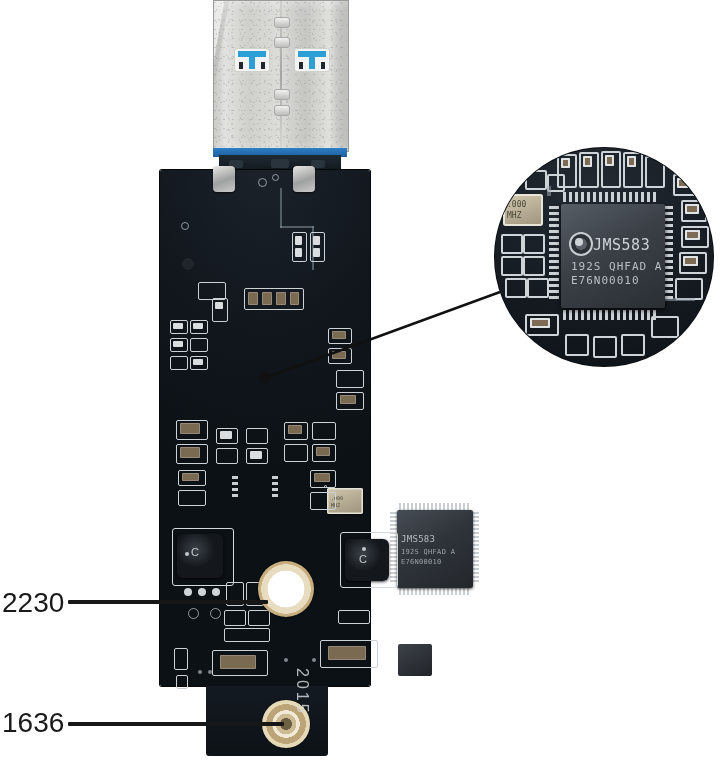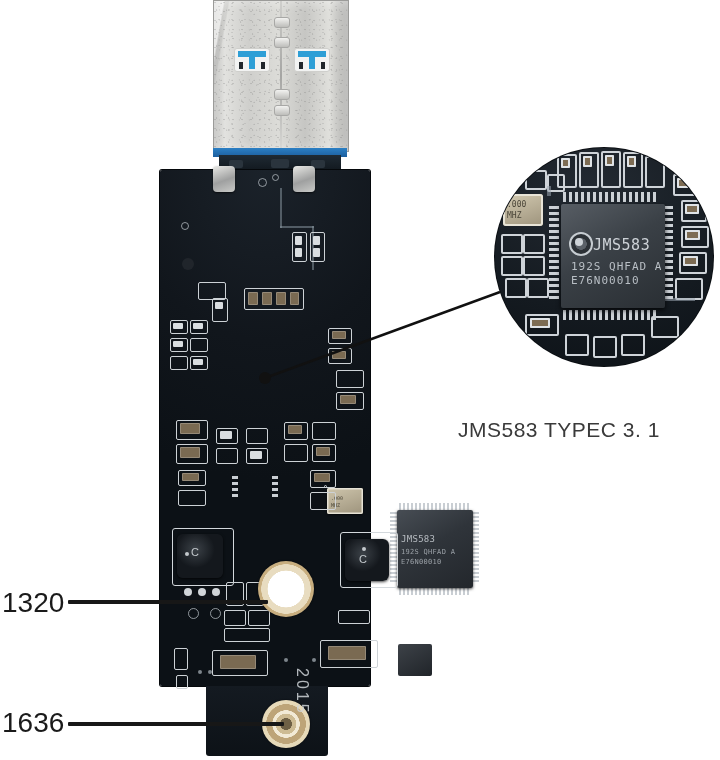--- a/index.html
+++ b/index.html
@@ -562,20 +562,19 @@
       </div>
     </div>
   </div>
 
   <svg id="callout-line" viewBox="0 0 720 760" xmlns="http://www.w3.org/2000/svg">
     <line x1="265" y1="378" x2="500" y2="292" stroke="#111111" stroke-width="2.4"></line>
     <circle cx="265" cy="378" r="6" fill="#111111"></circle>
   </svg>
 
   <div class="leader" id="leader-2230"></div>
-  <div class="label" id="label-2230">1320</div>
+  <div class="label" id="label-2230">2230</div>
 
   <div class="leader" id="leader-2242"></div>
   <div class="label" id="label-2242">1636</div>
 
-  <div class="label" id="label-chip">JMS583   TYPEC 3. 1</div>
 
 </div>
 
 </body></html>

